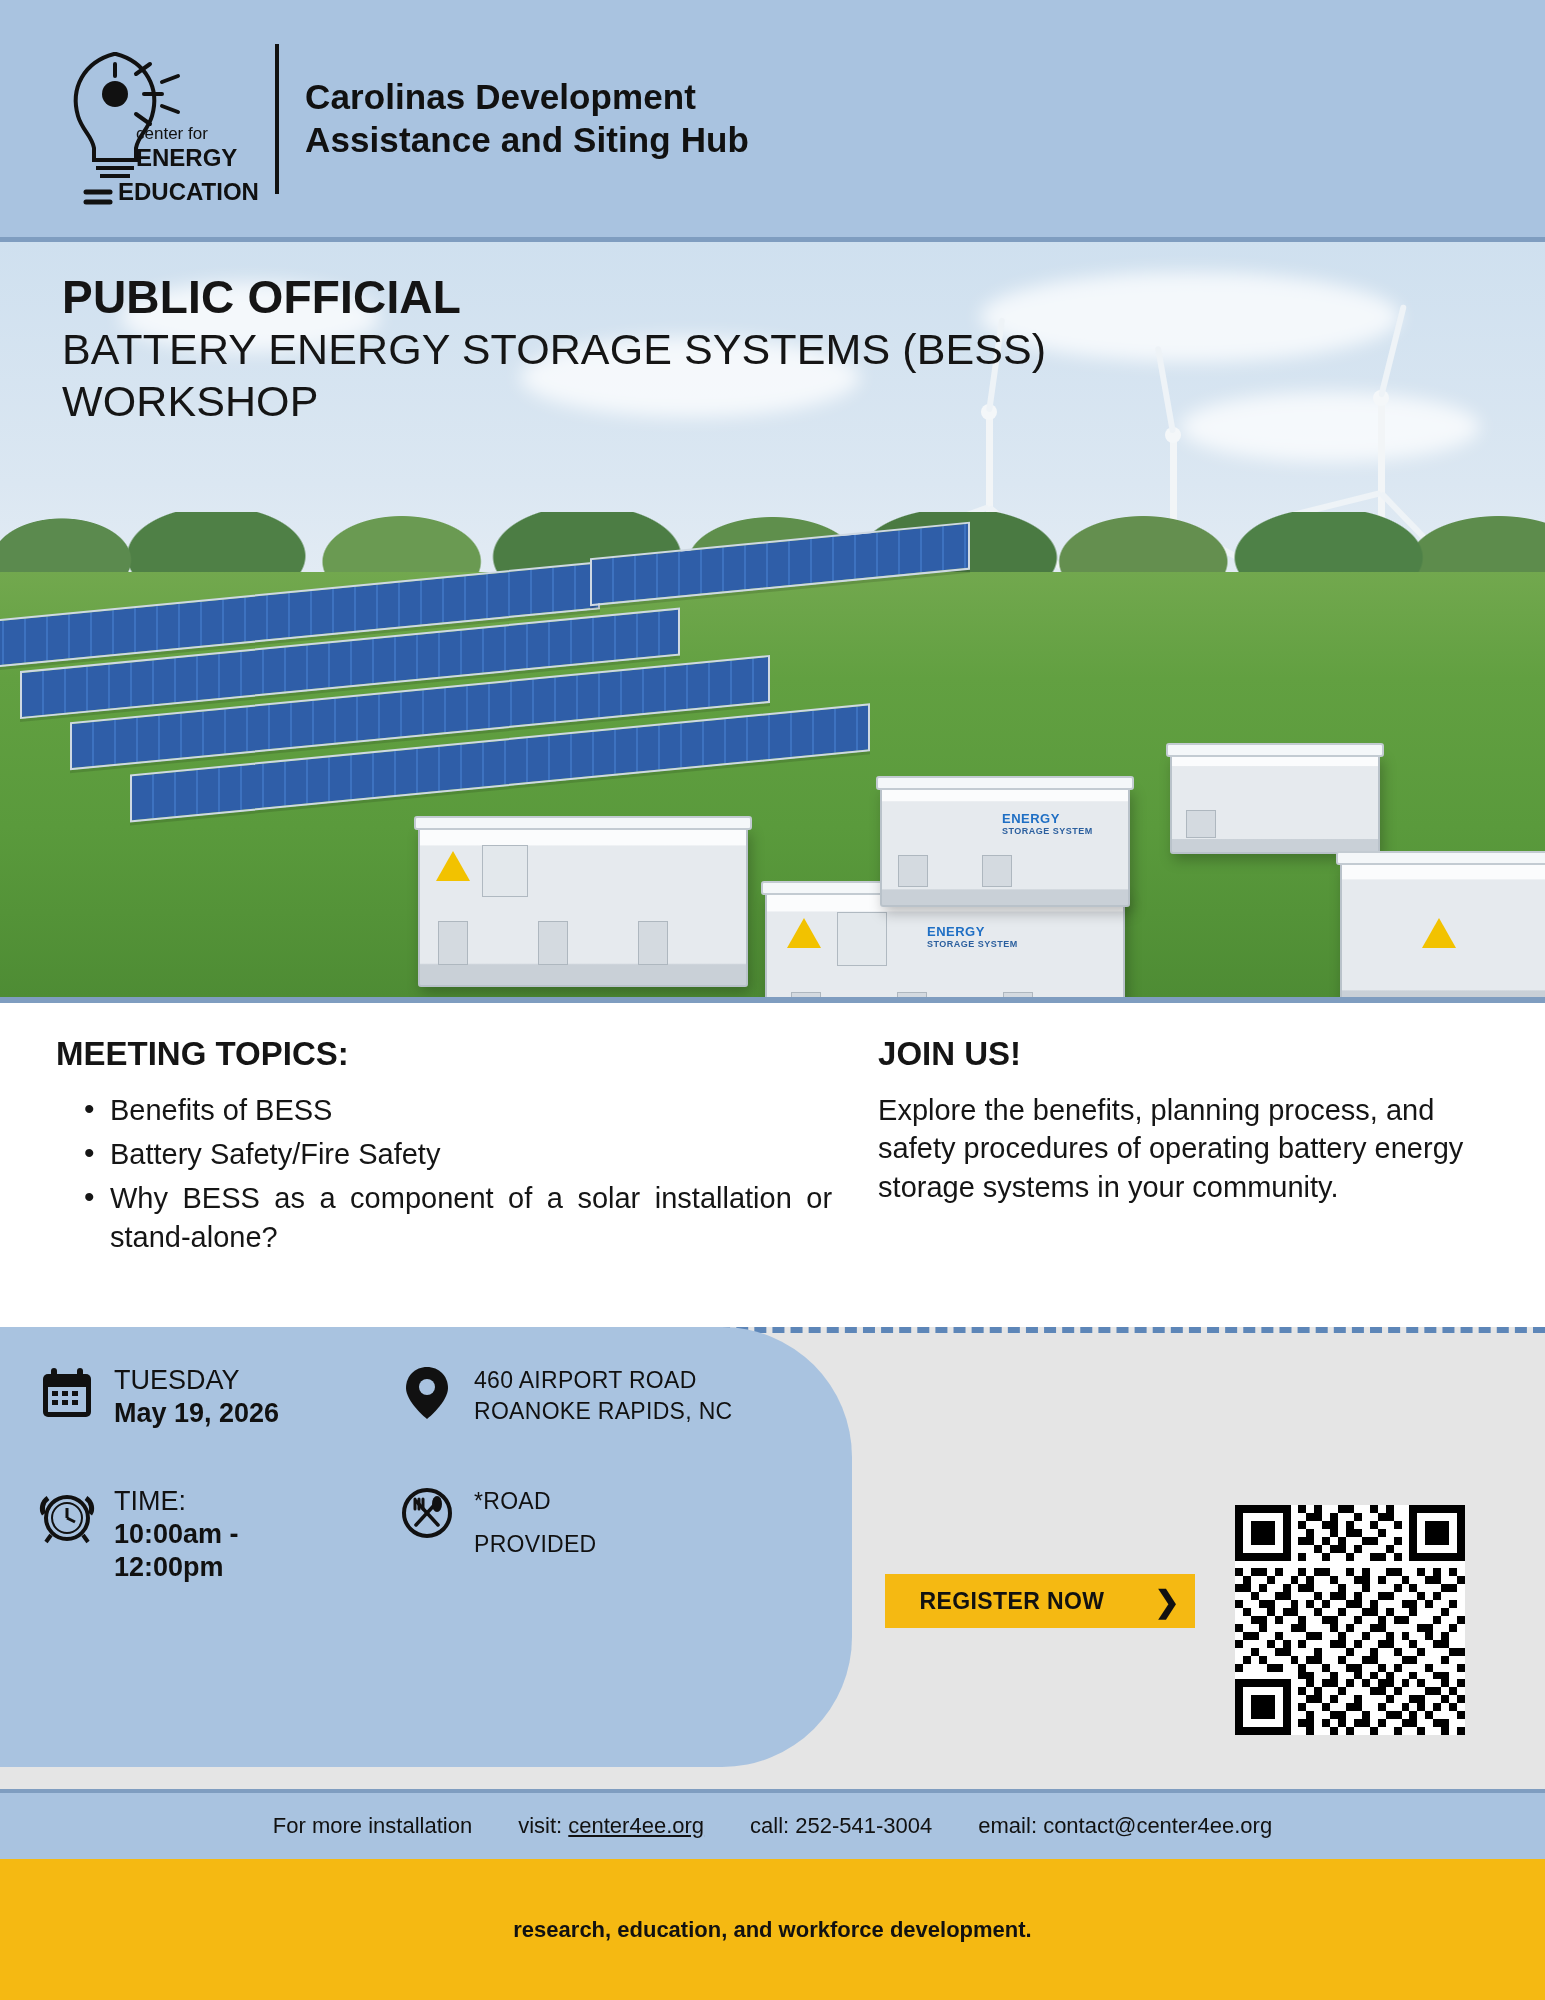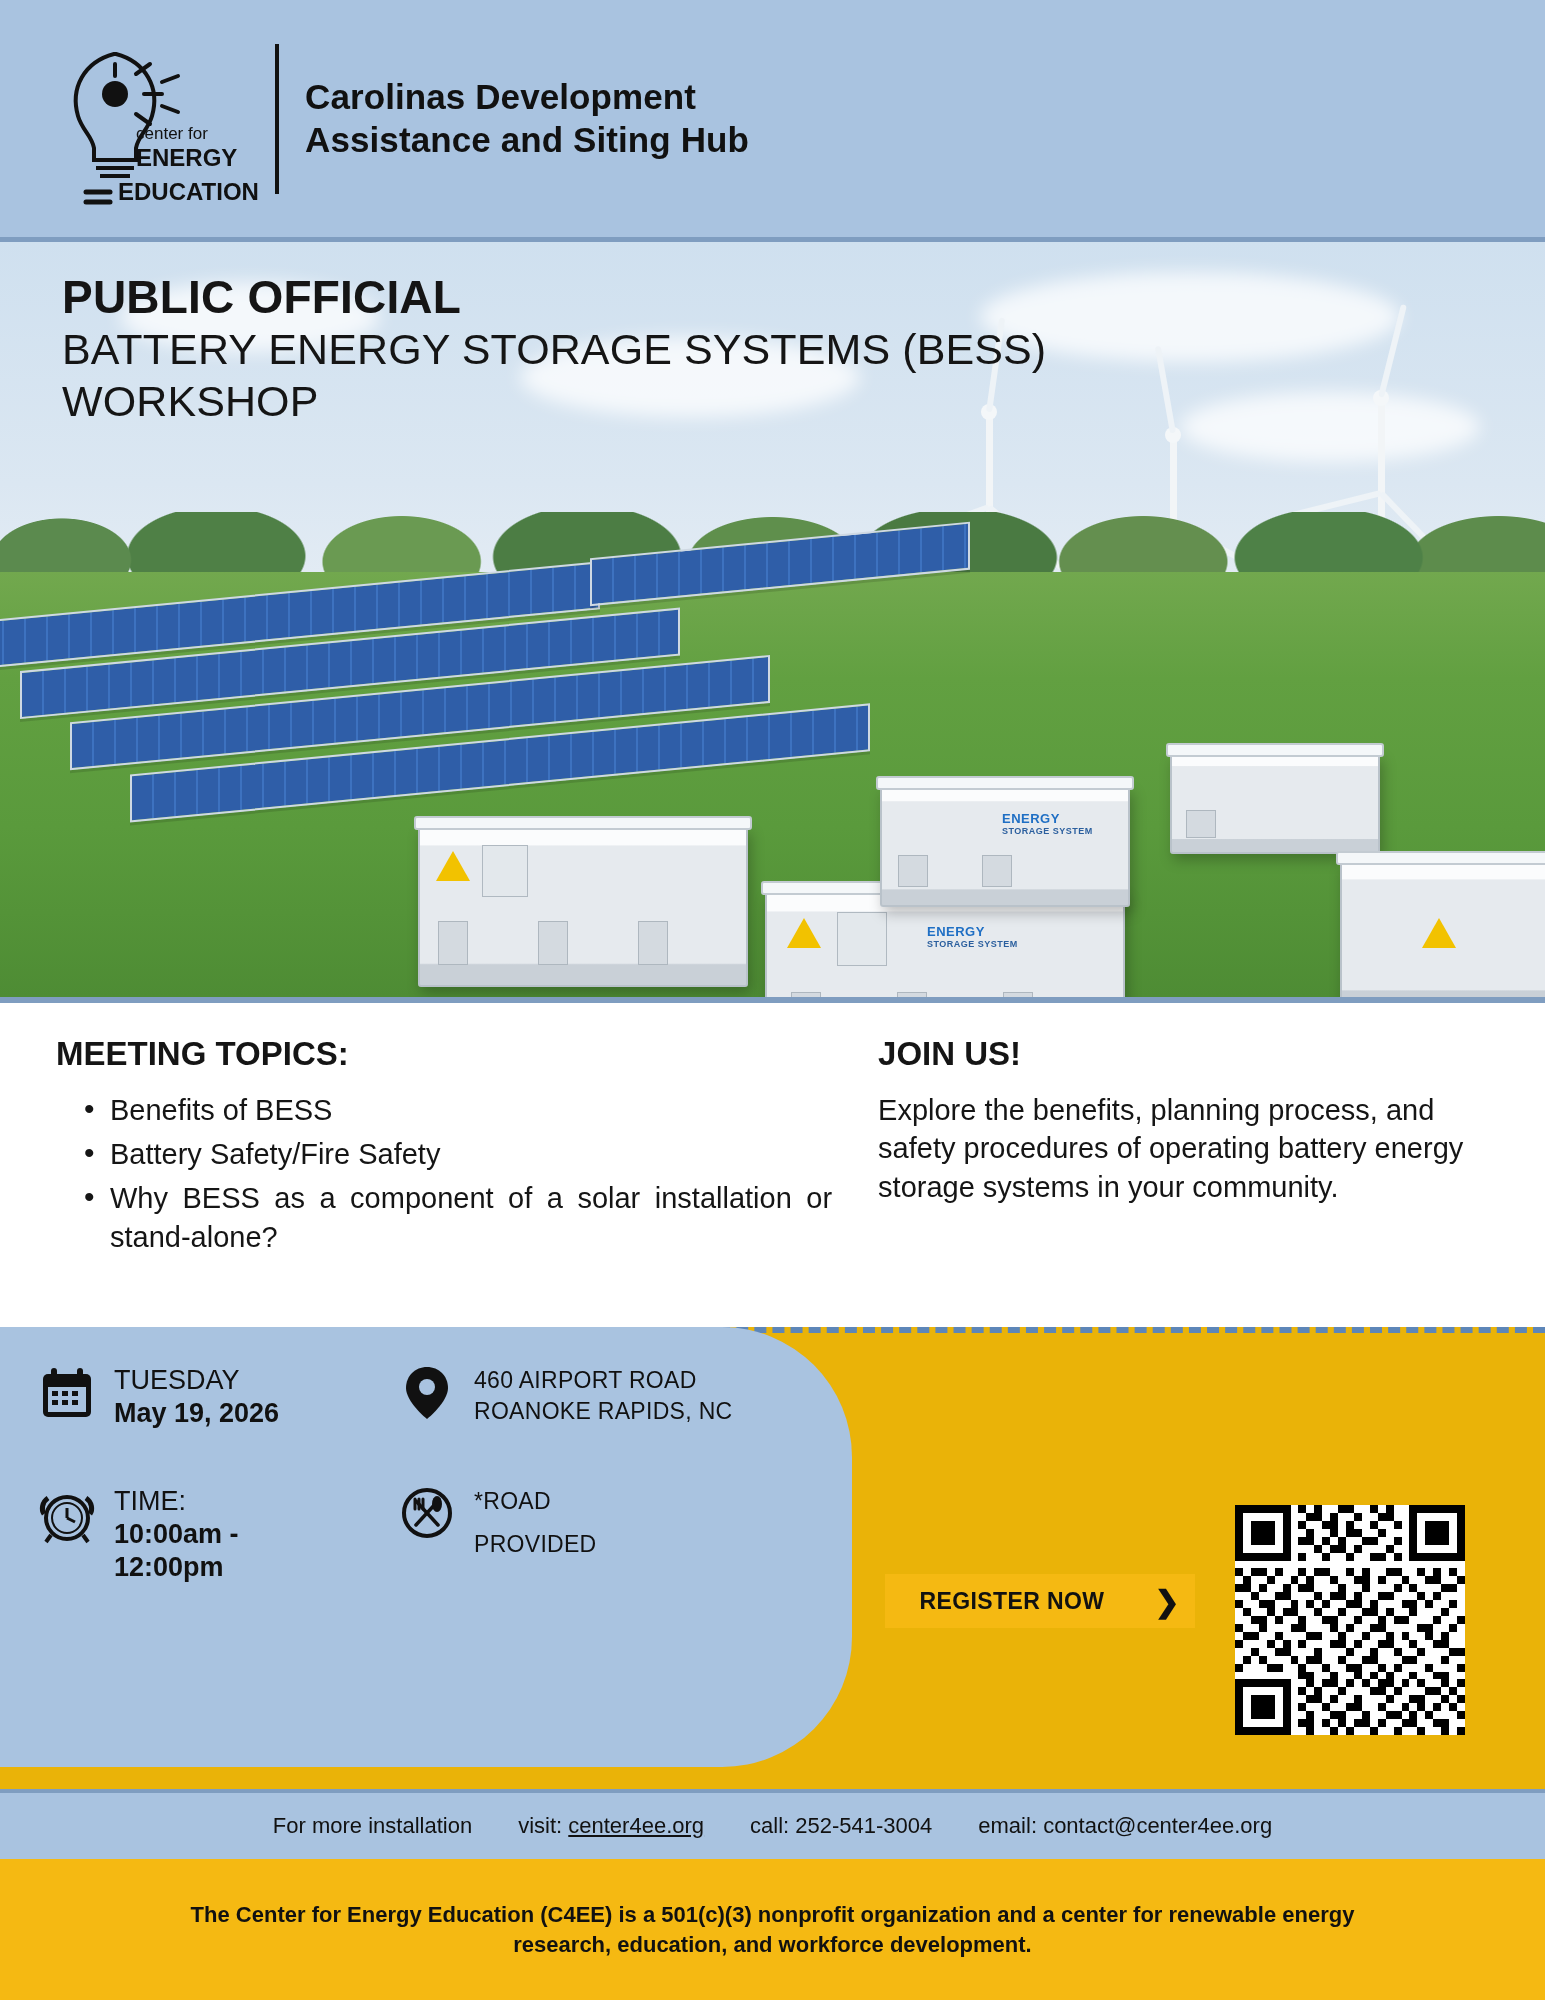--- a/index.html
+++ b/index.html
@@ -224,21 +224,21 @@
     font-size: 29px;
     color: #151515;
     line-height: 1.32;
   }
 
   
   .details {
     position: relative;
     flex: 0 0 auto;
     height: 462px;
-    background: #eab308;
+    background: #e5e5e5;
   }
   .dashed-line {
     position: absolute;
     left: 700px; right: 0; top: 0;
     border-top: 6px dashed #5d86b8;
   }
   .blue-panel {
     position: absolute;
     left: 0; top: 0;
     width: 852px;
@@ -798,18 +798,17 @@
       <span>252-541-3004</span>
     </span>
     <span>
       <span>email:</span>
       <span>contact@center4ee.org</span>
     </span>
   </div>
 
   <div class="footer-bar">
     <div class="fb-text">
-      <div>The Center for Energy Education (C4EE) is a 501(c)(3) nonprofit organization and a center for renewable energy</div>
       <div>research, education, and workforce development.</div>
     </div>
   </div>
 
 </div>
 
 </body></html>

